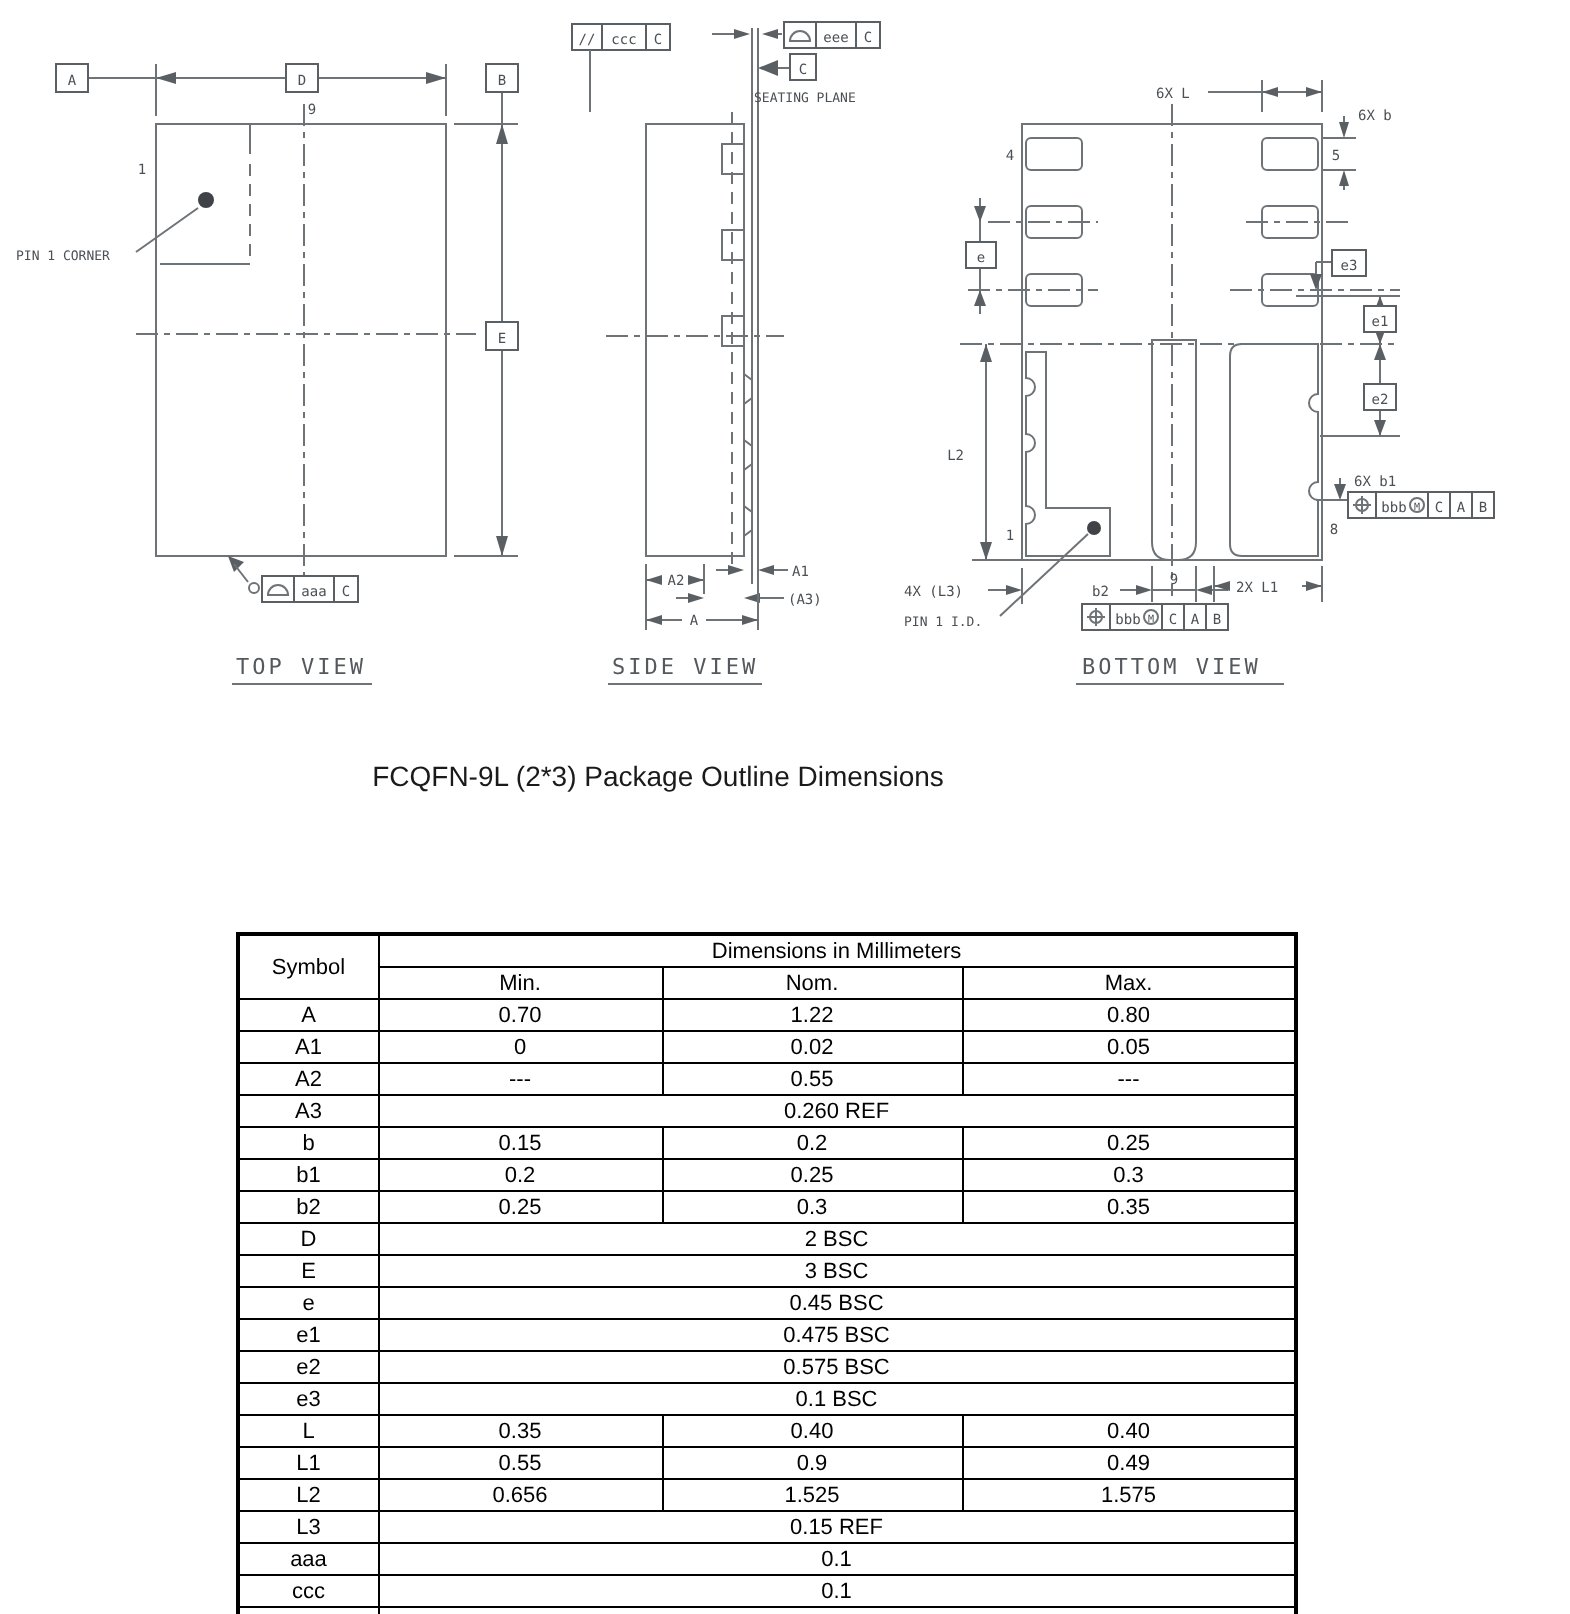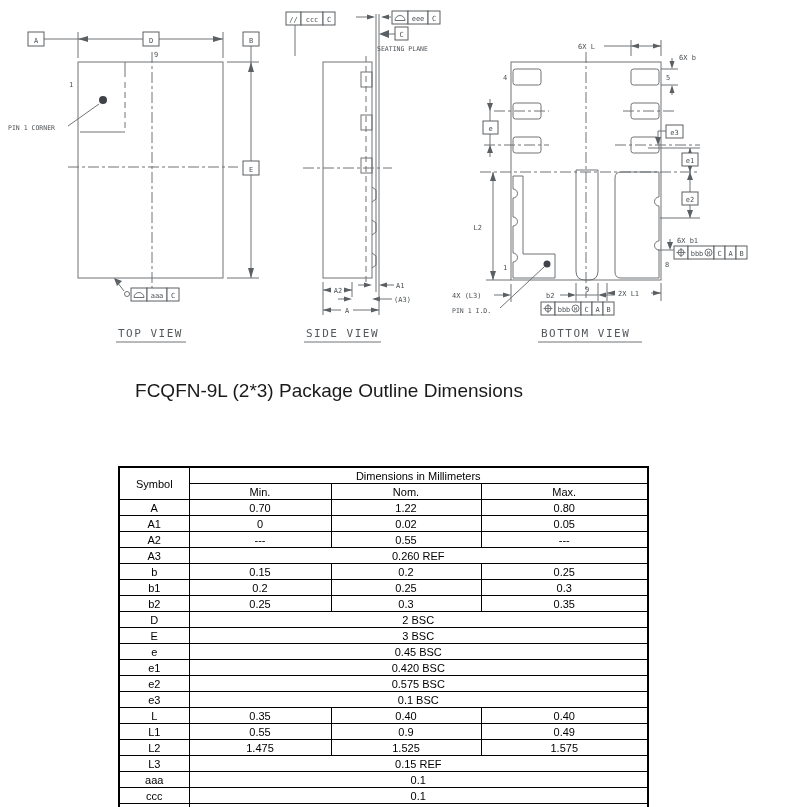--- a/index.html
+++ b/index.html
@@ -11,21 +11,21 @@
   svg .dsh{stroke:#6e7377;stroke-width:1;fill:none;stroke-dasharray:6,4;}
   svg .bx{stroke:#5a5f63;stroke-width:1;fill:#ffffff;}
   svg .ar{fill:#5a5f63;stroke:none;}
   svg .dot{fill:#3f4347;stroke:none;}
   svg text{fill:#4b5054;font-family:"DejaVu Sans Mono",monospace;}
   svg .t7{font-size:7px;}
   svg .t65{font-size:6.5px;}
   svg .vt{font-size:11px;letter-spacing:1.5px;fill:#55595d;}
   svg .tm{text-anchor:middle;}
   .title{position:absolute;top:380px;left:0;width:658px;text-align:center;
-         font-size:19px;color:#1a1a1a;}
+         font-size:14px;color:#1a1a1a;}
   table.dims{position:absolute;left:118px;top:430px;width:529px;border-collapse:collapse;
              table-layout:fixed;border:2px solid #000;margin-top:36px;}
   table.dims td,table.dims th{border:1px solid #000;font-size:11px;font-weight:normal;
              text-align:center;vertical-align:middle;padding:0;height:15px;line-height:14px;color:#000;}
 </style>
 </head>
 <body>
 
 <div class="page">
 
@@ -411,21 +411,21 @@
     <tr>
           <td>E</td>
           <td colspan="3">3 BSC</td>
         </tr>
     <tr>
           <td>e</td>
           <td colspan="3">0.45 BSC</td>
         </tr>
     <tr>
           <td>e1</td>
-          <td colspan="3">0.420 BSC</td>
+          <td colspan="3">0.475 BSC</td>
         </tr>
     <tr>
           <td>e2</td>
           <td colspan="3">0.575 BSC</td>
         </tr>
     <tr>
           <td>e3</td>
           <td colspan="3">0.1 BSC</td>
         </tr>
     <tr>
@@ -435,21 +435,21 @@
           <td>0.40</td>
         </tr>
     <tr>
           <td>L1</td>
           <td>0.55</td>
           <td>0.9</td>
           <td>0.49</td>
         </tr>
     <tr>
           <td>L2</td>
-          <td>1.475</td>
+          <td>0.656</td>
           <td>1.525</td>
           <td>1.575</td>
         </tr>
     <tr>
           <td>L3</td>
           <td colspan="3">0.15 REF</td>
         </tr>
     <tr>
           <td>aaa</td>
           <td colspan="3">0.1</td>

